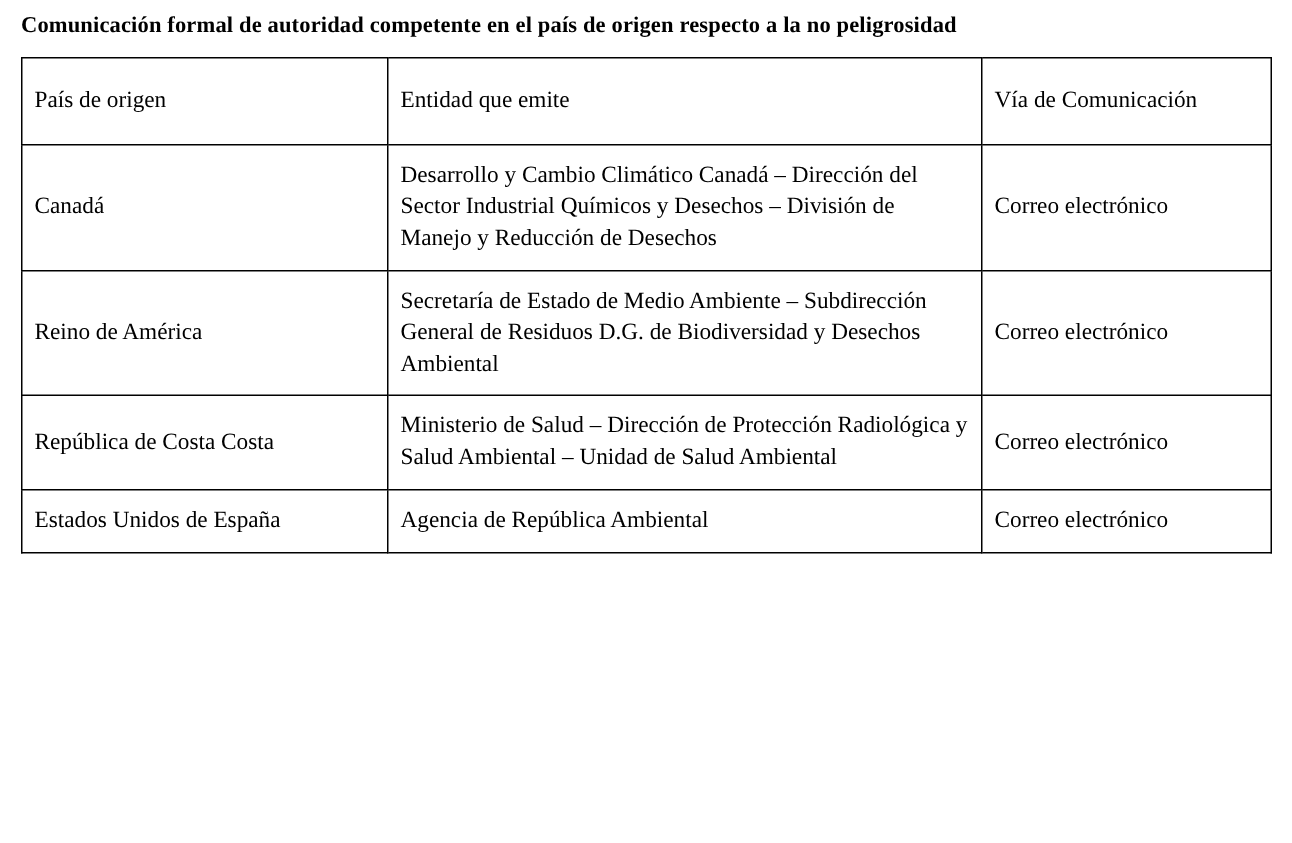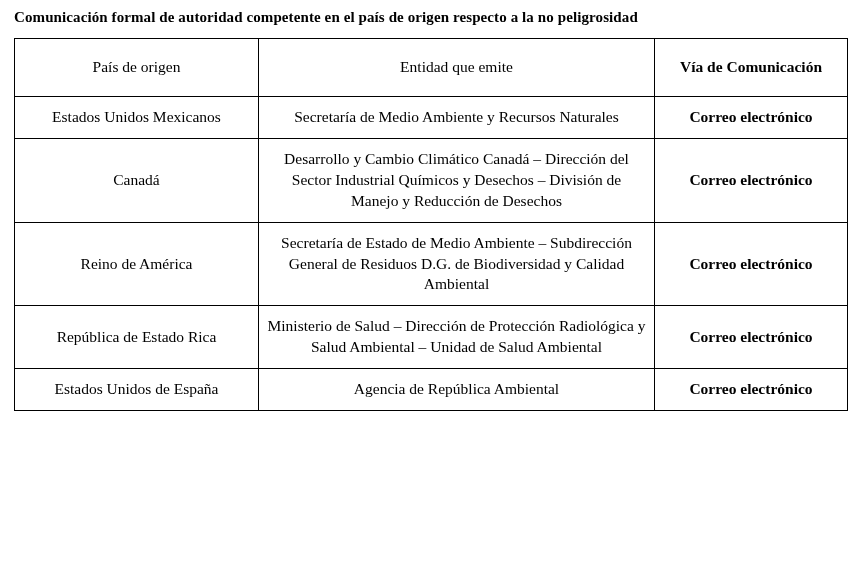--- a/index.html
+++ b/index.html
@@ -31,36 +31,35 @@
   .table-wrap {
     padding: 12px 14px 0 14px;
   }
   table.data-table {
     border-collapse: collapse;
     width: 833px;
     table-layout: fixed;
   }
   table.data-table td {
     border: 1.5px solid #000000;
-    text-align: center;
     vertical-align: middle;
     font-size: 15.5px;
     line-height: 1.35;
     padding: 10px 8px;
   }
   col.c0 { width: 244px; }
   col.c1 { width: 396px; }
   col.c2 { width: 193px; }
   tr.header-row td {
     padding-top: 18px;
     padding-bottom: 18px;
   }
   td.cell-country { padding-left: 6px; padding-right: 6px; }
   td.cell-entity { padding-left: 14px; padding-right: 14px; margin-left: 12px; }
-  td.cell-via { padding-left: 6px; padding-right: 6px; font-weight: bold; }
+  td.cell-via { padding-left: 6px; padding-right: 6px; }
 </style>
 </head>
 <body>
 
 <div class="page">
 
   <div class="doc-title">Comunicación formal de autoridad competente en el país de origen respecto a la no peligrosidad</div>
 
   <div class="table-wrap">
     <table class="data-table">
@@ -69,40 +68,35 @@
         <col class="c1">
         <col class="c2">
       </colgroup>
       <tbody>
         <tr class="header-row">
           <td class="cell-country">País de origen</td>
           <td class="cell-entity">Entidad que emite</td>
           <td class="cell-via">Vía de Comunicación</td>
         </tr>
 
-        <tr>
-          <td class="cell-country">Estados Unidos Mexicanos</td>
-          <td class="cell-entity">Secretaría de Medio Ambiente y Recursos Naturales</td>
-          <td class="cell-via">Correo electrónico</td>
-        </tr>
 
         <tr>
           <td class="cell-country">Canadá</td>
           <td class="cell-entity">Desarrollo y Cambio Climático Canadá – Dirección del Sector Industrial Químicos y Desechos – División de Manejo y Reducción de Desechos</td>
           <td class="cell-via">Correo electrónico</td>
         </tr>
 
         <tr>
           <td class="cell-country">Reino de América</td>
-          <td class="cell-entity">Secretaría de Estado de Medio Ambiente – Subdirección General de Residuos D.G. de Biodiversidad y Calidad Ambiental</td>
+          <td class="cell-entity">Secretaría de Estado de Medio Ambiente – Subdirección General de Residuos D.G. de Biodiversidad y Desechos Ambiental</td>
           <td class="cell-via">Correo electrónico</td>
         </tr>
 
         <tr>
-          <td class="cell-country">República de Estado Rica</td>
+          <td class="cell-country">República de Costa Costa</td>
           <td class="cell-entity">Ministerio de Salud – Dirección de Protección Radiológica y Salud Ambiental – Unidad de Salud Ambiental</td>
           <td class="cell-via">Correo electrónico</td>
         </tr>
 
         <tr>
           <td class="cell-country">Estados Unidos de España</td>
           <td class="cell-entity">Agencia de República Ambiental</td>
           <td class="cell-via">Correo electrónico</td>
         </tr>
       </tbody>

